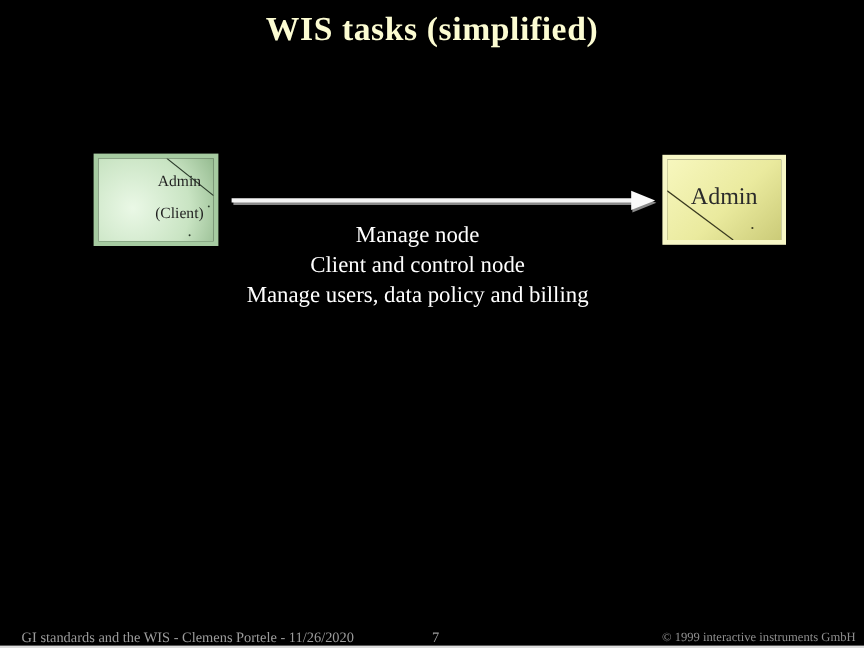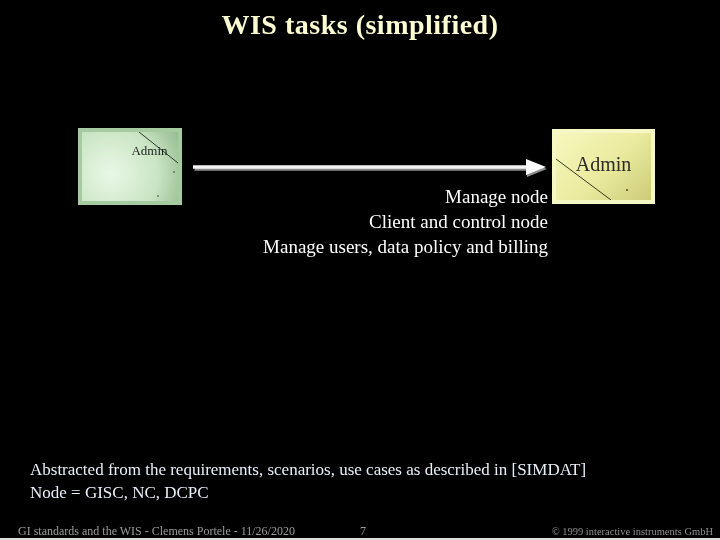--- a/index.html
+++ b/index.html
@@ -28,21 +28,21 @@
     border:4px solid var(--node-box-border,#F7F7C6);
     background:linear-gradient(135deg, #F7F7BE 0%, #EAEA9E 55%, #CBCB78 100%);
   }
   .node-box .box-label{
     position:relative;z-index:2;margin-top:19px;
     font-size:20px;line-height:24px;color:#2A2A2A;
   }
   .box-deco{position:absolute;left:0;top:0;width:100%;height:100%;z-index:1;}
   .arrow-svg{position:absolute;left:190px;top:156px;width:358px;height:24px;}
   .tasks{
-    position:absolute;left:148px;top:184px;width:400px;text-align:right;
+    position:absolute;left:148px;top:184px;width:400px;text-align:center;
     font-size:19px;line-height:25px;color:var(--tasks-text,#FFFFFF);
   }
   .notes{
     position:absolute;left:30px;top:458px;width:670px;
     font-size:17px;line-height:23px;color:var(--notes-text,#E9EFF8);
   }
   .footer-left{
     position:absolute;left:18px;top:524px;font-size:12px;
     color:var(--footer-text,#9C9C9C);
   }
@@ -67,20 +67,21 @@
   <div class="title">WIS tasks (simplified)</div>
 
   <div class="box admin-box">
     <svg class="box-deco" viewBox="0 0 96 69" preserveAspectRatio="none">
       <line x1="57" y1="0" x2="96" y2="31" stroke="#2A3A2A" stroke-width="1"></line>
       <circle cx="92" cy="40" r="0.8" fill="#2A3A2A"></circle>
       <circle cx="76" cy="64" r="0.8" fill="#2A3A2A"></circle>
     </svg>
     <div class="box-label">
       <div>Admin</div>
+      <div>(Client)</div>
     </div>
   </div>
 
   <svg class="arrow-svg" viewBox="0 0 358 24">
     <line x1="3" y1="11" x2="338" y2="11" stroke="#8A8A8A" stroke-width="3.5" transform="translate(1.5,2)"></line>
     <line x1="3" y1="11" x2="338" y2="11" stroke="#F4F4F4" stroke-width="3.5"></line>
     <polygon points="336,3 356,11 336,19" fill="#8A8A8A" transform="translate(1,2)"></polygon>
     <polygon points="336,3 356,11 336,19" fill="#FAFAFA"></polygon>
   </svg>
 
@@ -93,23 +94,19 @@
       <div>Admin</div>
     </div>
   </div>
 
   <div class="tasks">
     <div>Manage node</div>
     <div>Client and control node</div>
     <div>Manage users, data policy and billing</div>
   </div>
 
-  <div class="notes">
-    <div>Abstracted from the requirements, scenarios, use cases as described in [SIMDAT]</div>
-    <div>Node = GISC, NC, DCPC</div>
-  </div>
 
   <div class="footer-left">GI standards and the WIS - Clemens Portele  -  11/26/2020</div>
   <div class="footer-page">7</div>
   <div class="footer-right">© 1999 interactive instruments GmbH</div>
   <div class="bottom-line"></div>
 
 </div>
 
 </body></html>

